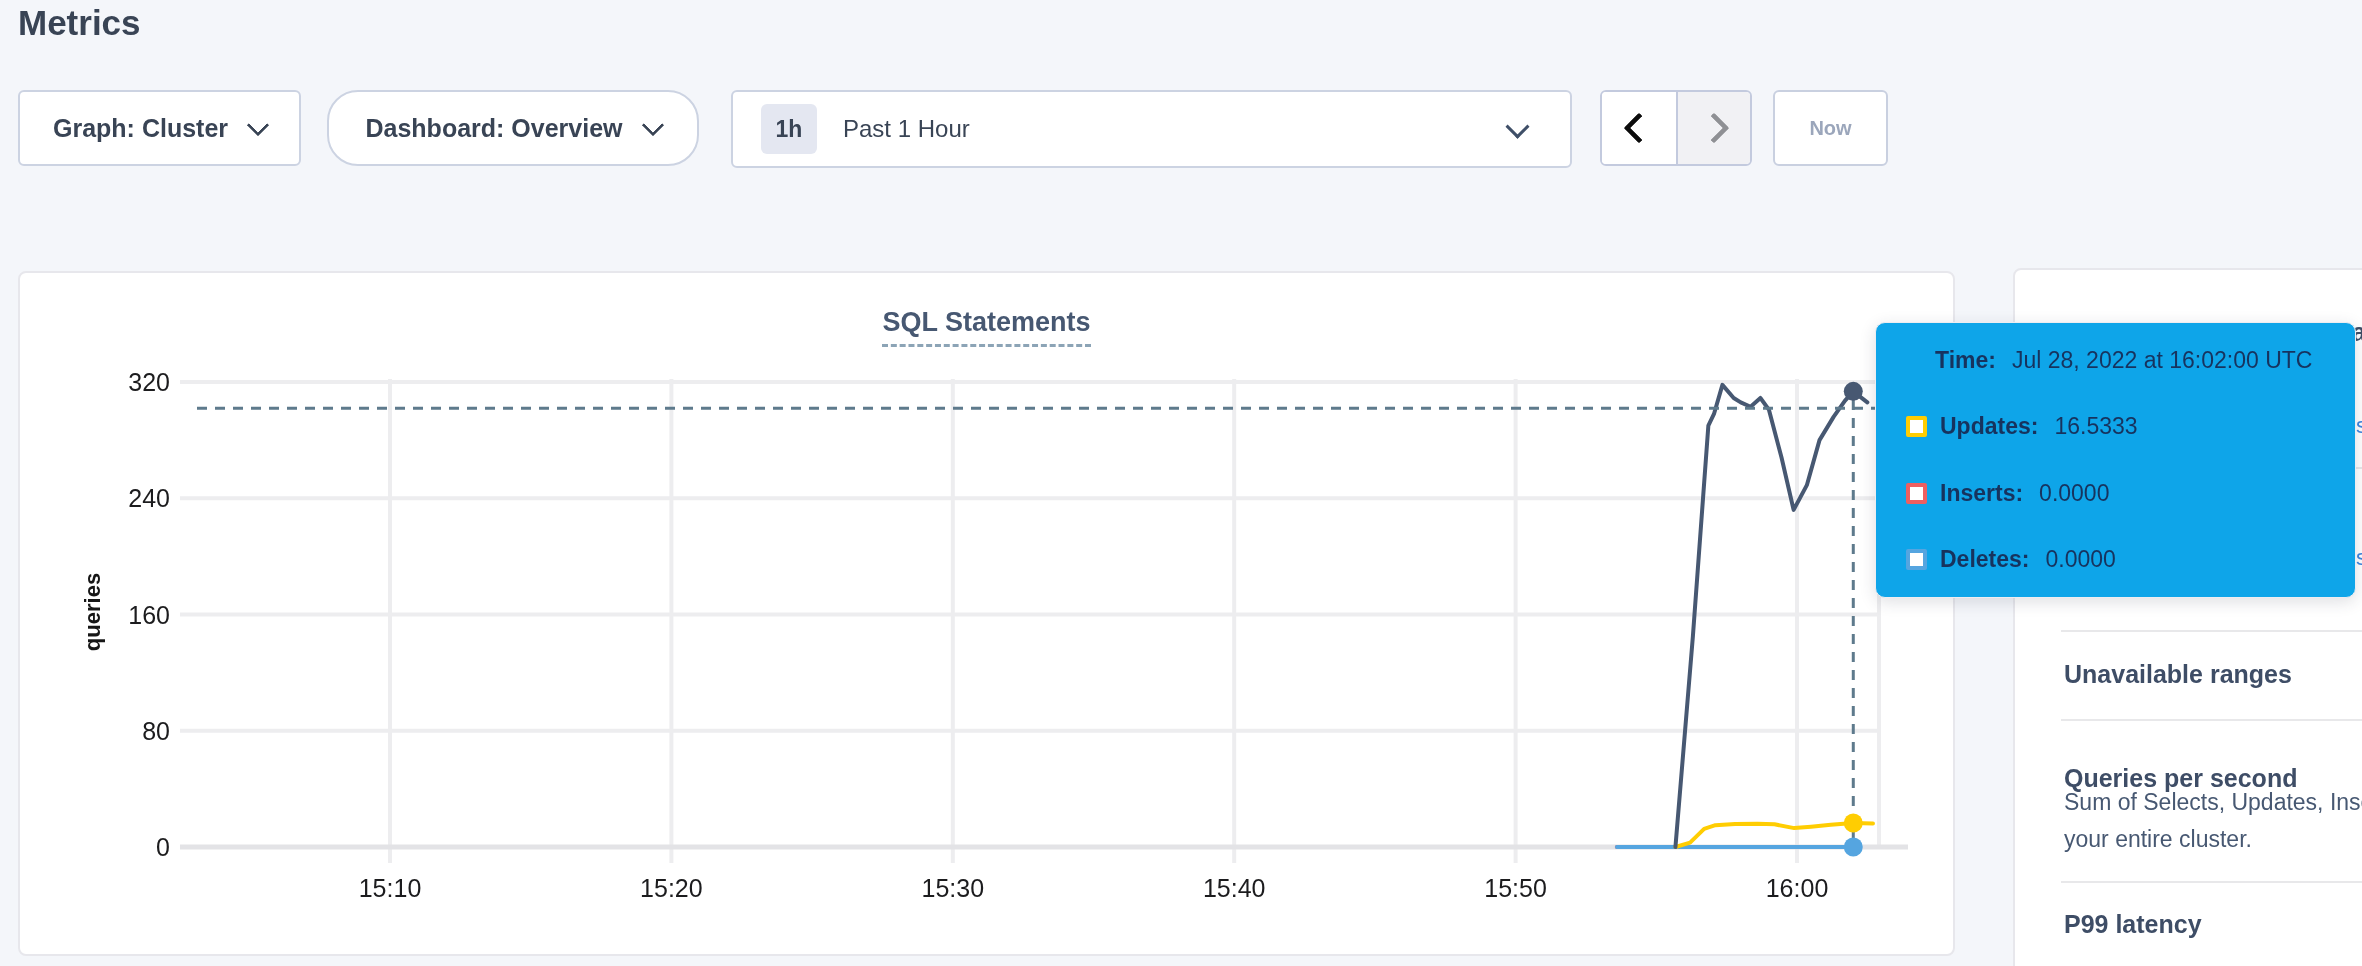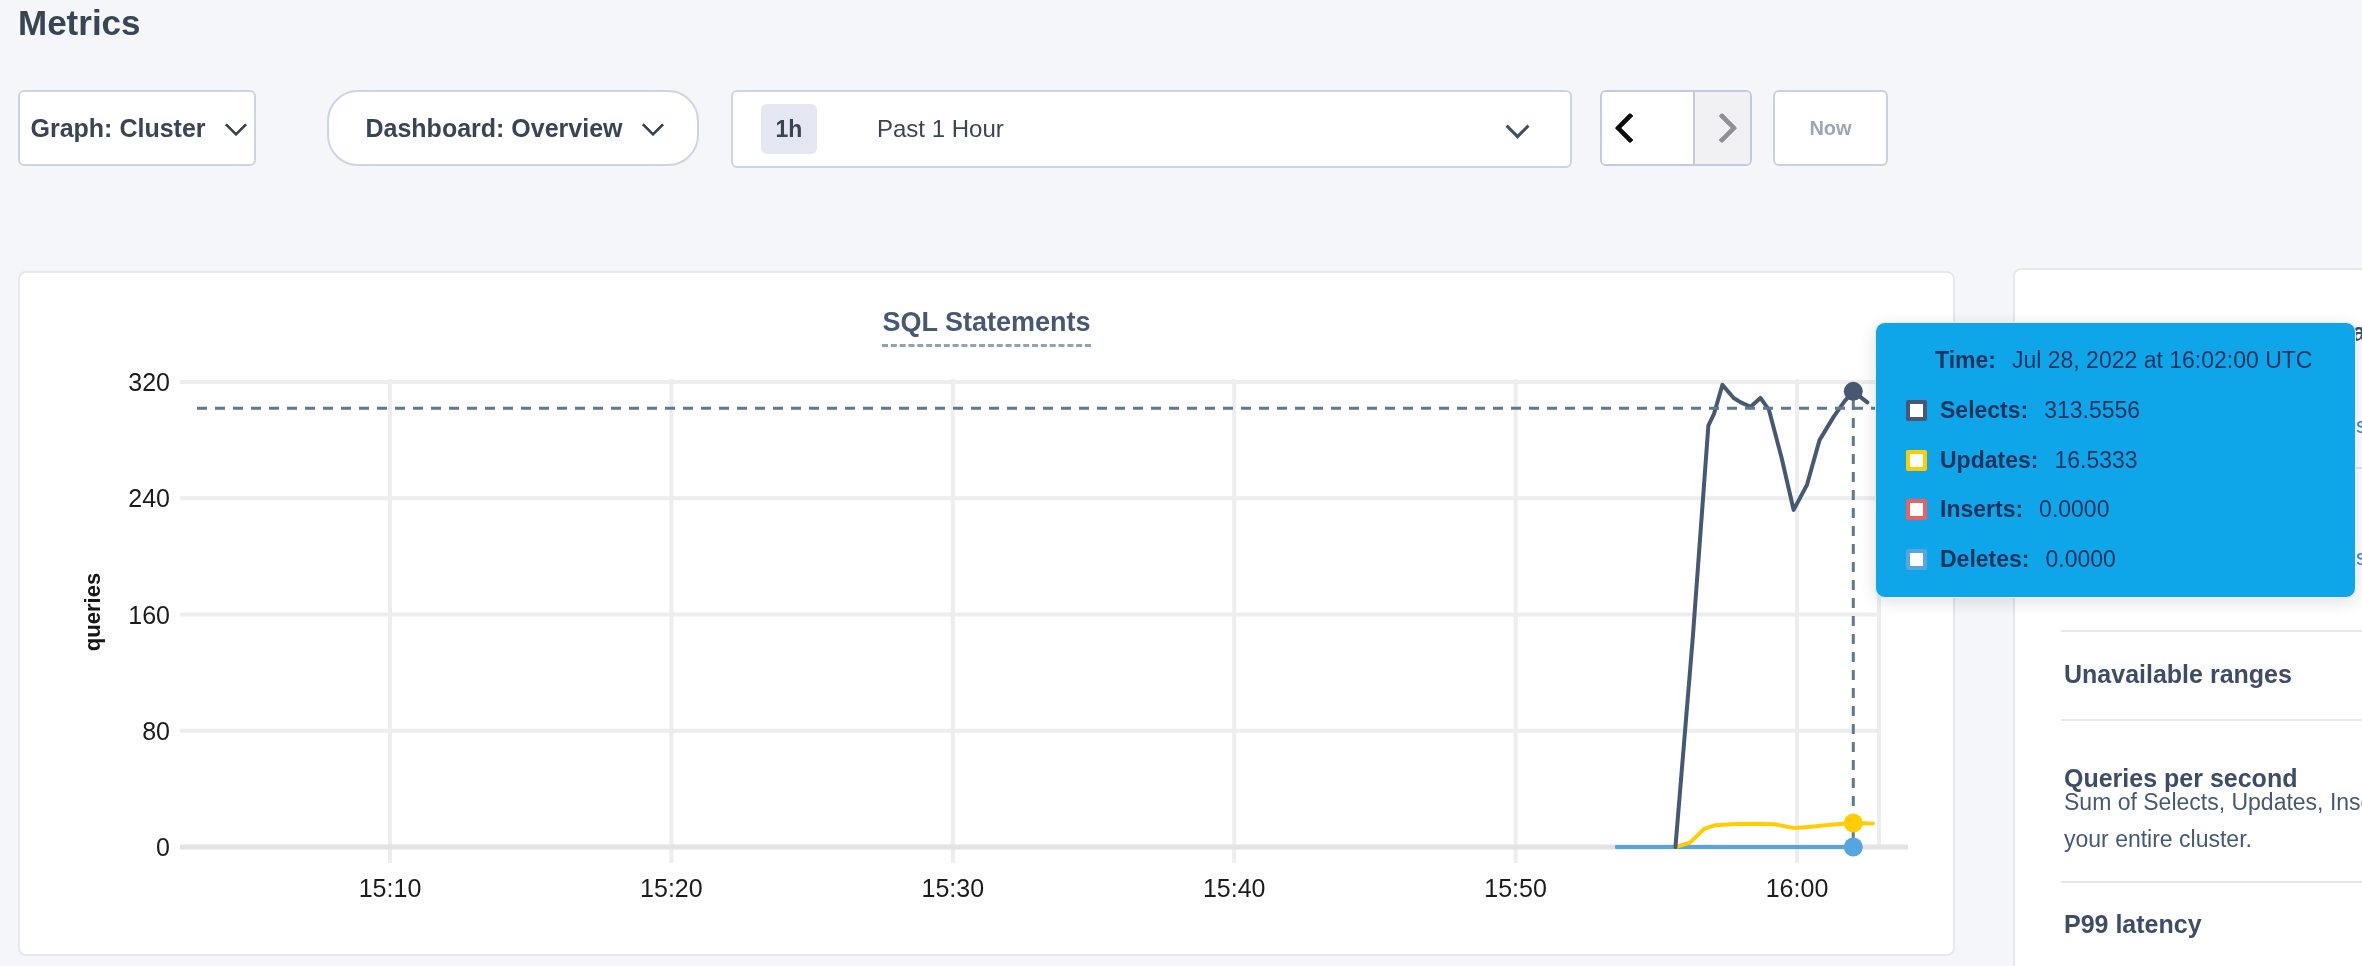--- a/index.html
+++ b/index.html
@@ -5,25 +5,25 @@
   html,body{margin:0;padding:0;}
   body{
     width:2362px;height:966px;position:relative;overflow:hidden;
     background:#f4f6fa;
     font-family:"Liberation Sans","DejaVu Sans",sans-serif;
     color:#394455;
   }
   
   .page-title{position:absolute;left:18px;top:0px;font-size:35px;font-weight:600;color:#394455;line-height:46px;}
   .ctl{position:absolute;top:90px;height:76px;background:#fff;border:2px solid #ccd3e2;border-radius:6px;
-       box-sizing:border-box;display:flex;align-items:center;gap:34px;}
+       box-sizing:border-box;display:flex;align-items:center;}
   .dd-label{font-size:25px;font-weight:700;color:#394455;}
   .chev-down{width:13px;height:13px;border-right:3px solid #394455;border-bottom:3px solid #394455;
              transform:rotate(45deg) translate(-2px,-2px);border-radius:1px;}
-  .graph-dd{left:18px;width:238px;justify-content:center;gap:22px;text-align:right;}
+  .graph-dd{left:18px;width:283px;justify-content:center;gap:22px;text-align:right;}
   .dash-dd{left:327px;width:372px;justify-content:center;gap:22px;border-radius:31px;}
   .time-dd{left:731px;width:841px;height:78px;}
   .time-badge{margin-left:28px;width:56px;height:50px;background:#e4e7f1;border-radius:6px;
               display:flex;align-items:center;justify-content:center;font-size:23px;font-weight:700;color:#394455;}
   .time-label{margin-left:26px;font-size:24px;color:#394455;}
   .time-chev{position:absolute;right:44px;width:14px;height:14px;border-right:3px solid #3f4f68;border-bottom:3px solid #3f4f68;
              transform:rotate(45deg) translate(-2px,-2px);}
   .arrow-group{left:1600px;width:152px;padding:0;overflow:hidden;border-color:#c3cade;}
   .arrow-half{width:50%;height:100%;display:flex;align-items:center;justify-content:center;box-sizing:border-box;}
   .arrow-prev{background:#fff;}
@@ -149,25 +149,20 @@
   <div class="divider" style="top:611px;"></div>
   <div class="side-el side-h" style="top:640px;text-align:right;">P99 latency</div>
 </div>
 
 <div class="tooltip">
   <div class="t-row time">
     <span class="t-label">Time:</span>
     <span class="t-value">Jul 28, 2022 at 16:02:00 UTC</span>
   </div>
 
-<div class="t-row">
-      <span class="t-swatch" style="border-color: rgb(71, 88, 114);"></span>
-      <span class="t-label">Selects:</span>
-      <span class="t-value">313.5556</span>
-    </div>
     <div class="t-row">
       <span class="t-swatch" style="border-color: rgb(255, 205, 2);"></span>
       <span class="t-label">Updates:</span>
       <span class="t-value">16.5333</span>
     </div>
     <div class="t-row">
       <span class="t-swatch" style="border-color: rgb(238, 95, 97);"></span>
       <span class="t-label">Inserts:</span>
       <span class="t-value">0.0000</span>
     </div>

